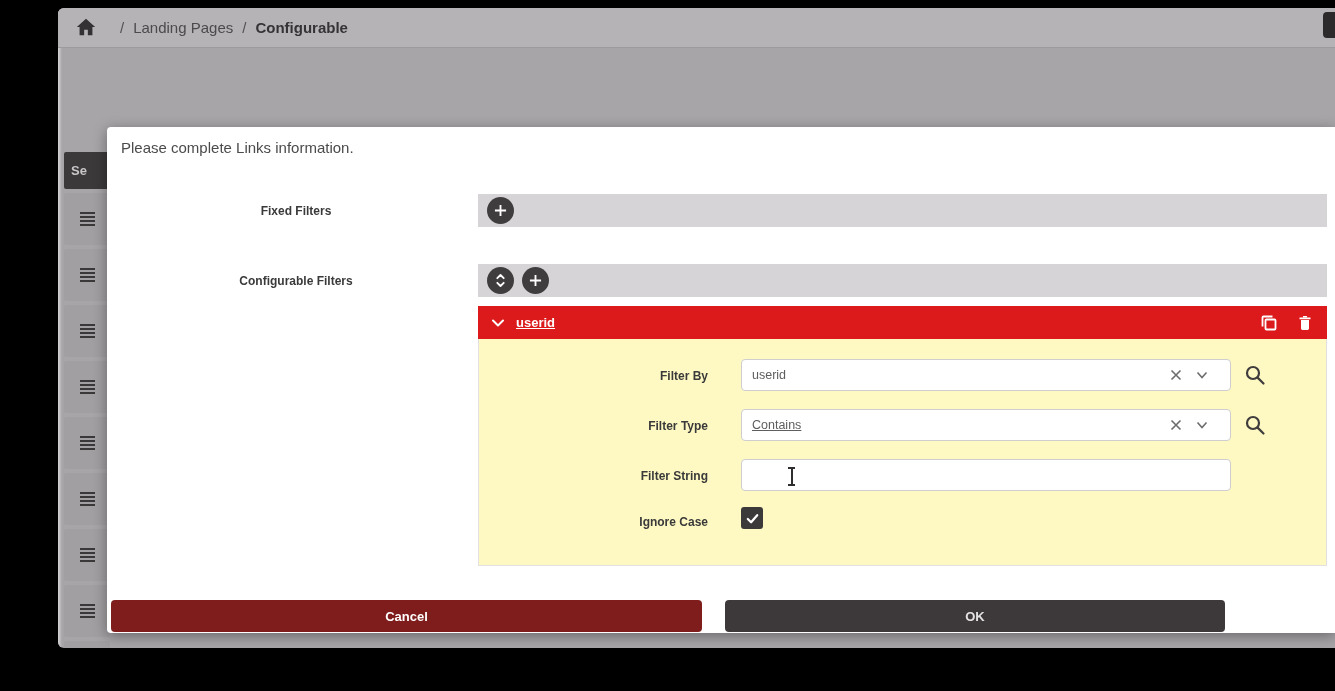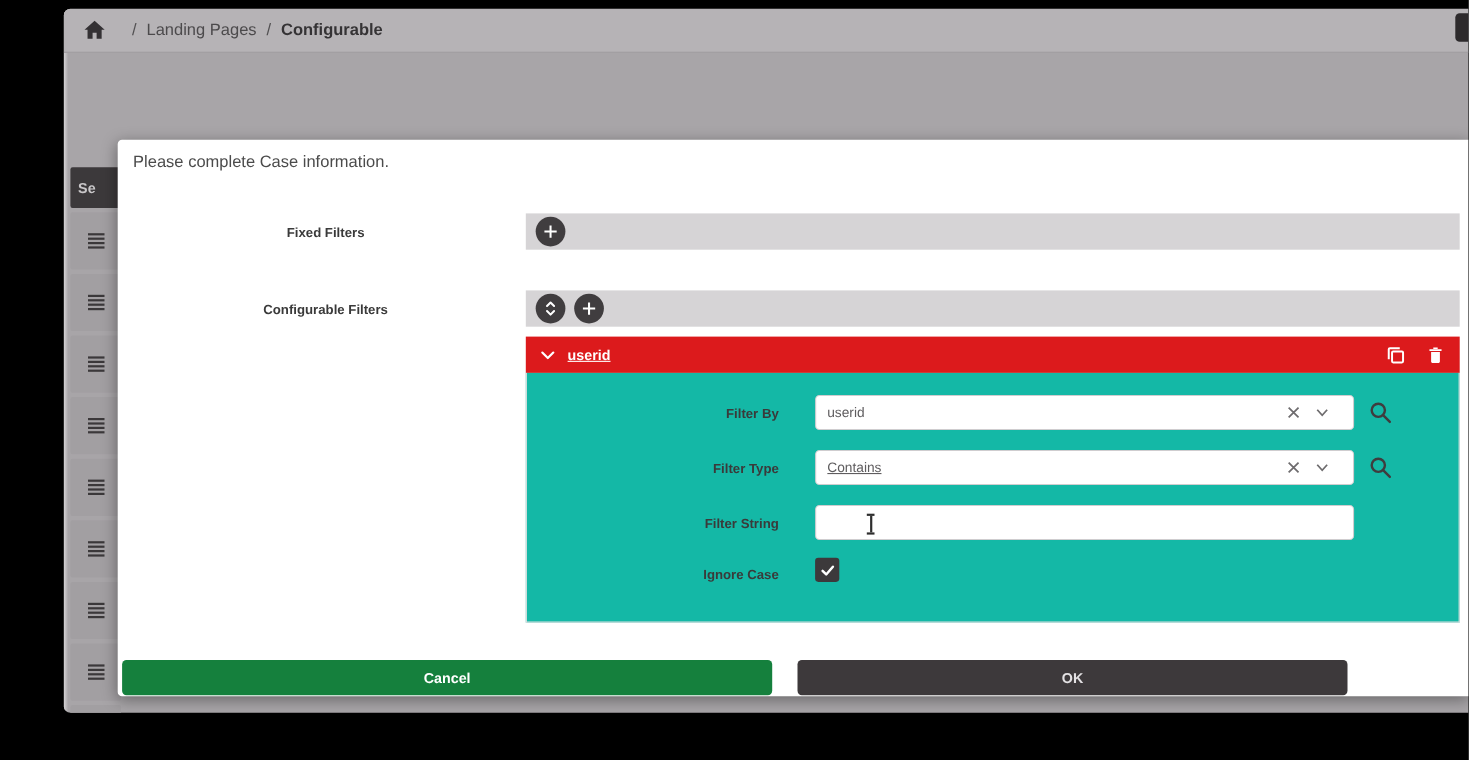--- a/index.html
+++ b/index.html
@@ -56,21 +56,21 @@
              background:#dc1a1c; display:flex; align-items:center;
              padding:0 13px; color:#fff; }
   .red-bar .chev { width:14px; height:14px; margin-right:11px; flex:0 0 auto; }
   .red-bar .fname { font-size:13px; font-weight:bold; text-decoration:underline;
                     color:#fff; }
   .red-bar .spacer { flex:1; }
   .red-bar .tool { width:18px; height:18px; margin-left:18px; cursor:pointer; }
 
   
   .panel { position:absolute; left:371px; right:8px; top:212px; height:227px;
-           background:#14b8a6; border:1px solid #e2e0e2; border-top:none; }
+           background:#fef9c3; border:1px solid #e2e0e2; border-top:none; }
   .p-label { position:absolute; left:0; width:229px; text-align:right;
              font-size:12px; font-weight:bold; color:#3a3a3a; }
   .combo { position:absolute; left:262px; width:490px; height:32px;
            border:1px solid #cfcdcf; border-radius:4px; background:#fff;
            font-size:12.5px; color:#5f5d5f; padding:0 64px 0 10px; width:490px;
            font-family:"Liberation Sans", sans-serif; outline:none; }
   .combo-icons { position:absolute; display:flex; align-items:center; gap:12px;
                  color:#6e6c6e; }
   .icon-x, .icon-v { width:14px; height:14px; cursor:pointer; }
   .search-btn { position:absolute; left:764px; width:24px; height:24px;
@@ -83,21 +83,21 @@
   
   .ibeam { position:absolute; left:308px; top:128px; width:9px; height:19px; }
   .ibeam .stem { position:absolute; left:4px; top:2px; width:1.6px; height:15px; background:#2e2e2e; }
   .ibeam .cap  { position:absolute; left:1px; width:7px; height:1.6px; background:#2e2e2e; }
   .ibeam .cap.b { top:17px; } .ibeam .cap.t { top:0; }
 
   
   .btn { position:absolute; top:473px; height:32px; border:none; border-radius:4px;
          font-size:13px; font-weight:bold; cursor:pointer;
          font-family:"Liberation Sans", sans-serif; }
-  .btn-cancel { left:4px; width:591px; background:#15803d; color:#ffffff; }
+  .btn-cancel { left:4px; width:591px; background:#7f1d1d; color:#ffffff; }
   .btn-ok { left:618px; width:500px; background:#3d393b; color:#e3e1e3; }
 </style>
 </head>
 <body>
 
 <div class="canvas">
 
   <div class="app">
 
     <div class="topbar">
@@ -177,21 +177,21 @@
             <i></i>
             <i></i>
             <i></i>
           </span>
         </div>
       <div class="side-row"></div>
     </div>
   </div>
 
   <div class="modal">
-    <div class="modal-title">Please complete Case information.</div>
+    <div class="modal-title">Please complete Links information.</div>
 
     <div class="field-label" style="top:77px;">Fixed Filters</div>
     <div class="gray-bar" style="top:67px;">
       <button class="circle-btn">
         <svg viewBox="0 0 14 14" width="13" height="13">
           <path d="M7 1v12M1 7h12" stroke="#fff" stroke-width="2" fill="none"></path>
         </svg>
       </button>
     </div>
 

